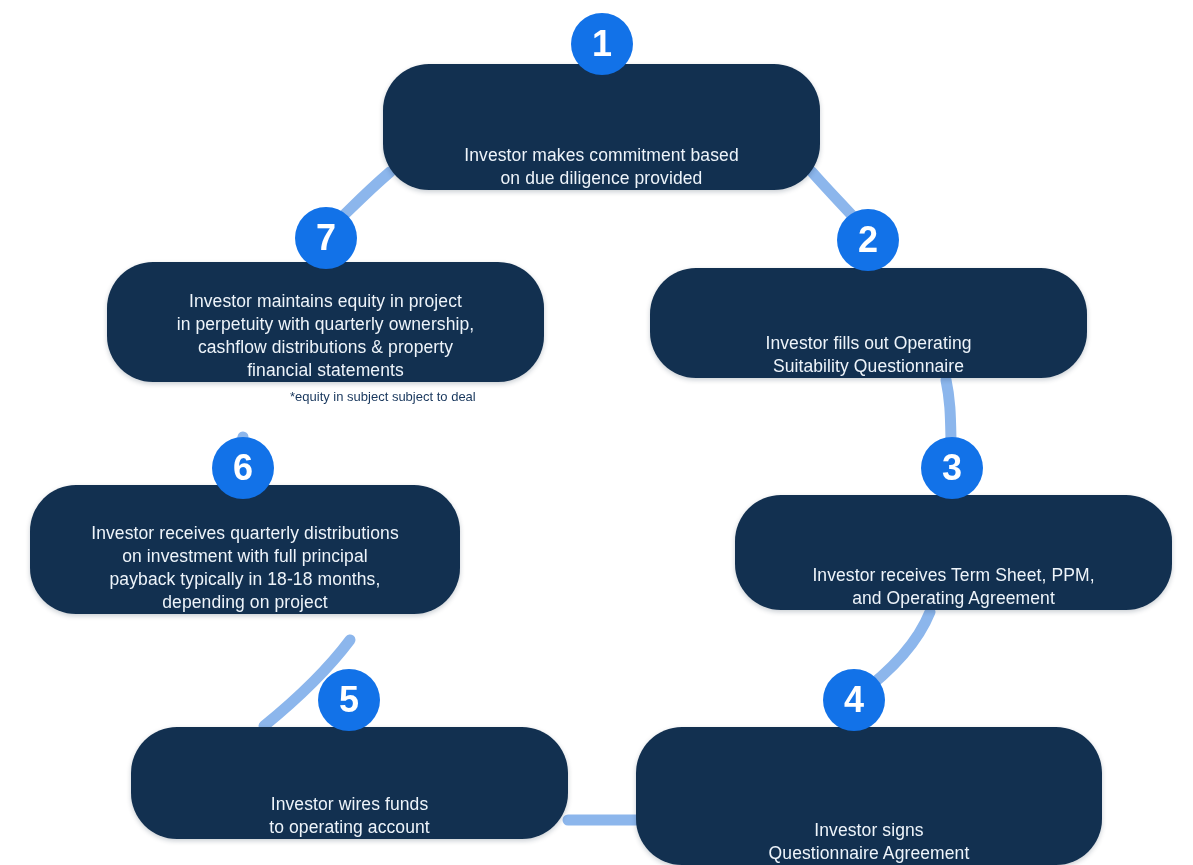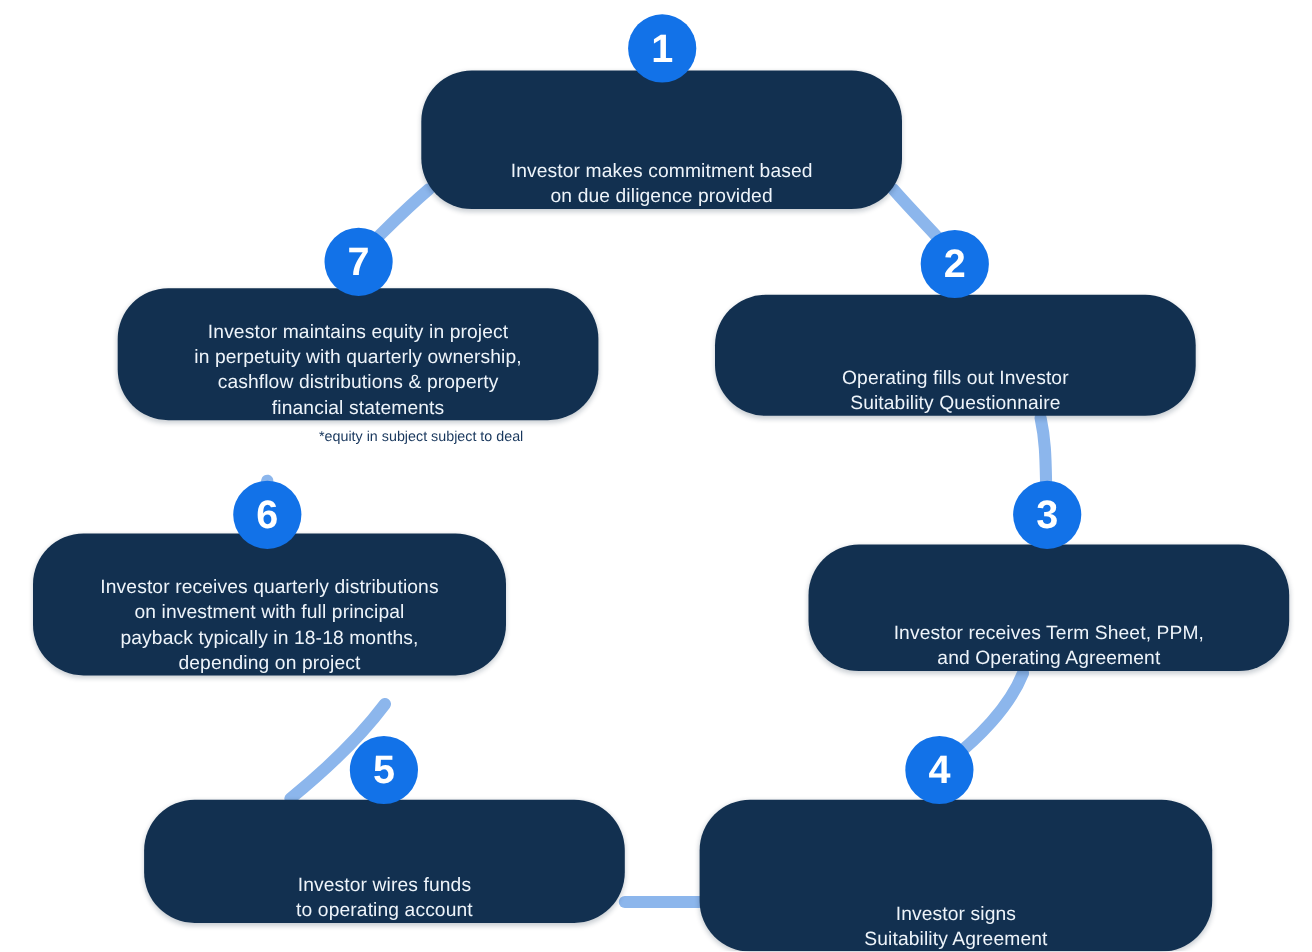--- a/index.html
+++ b/index.html
@@ -112,38 +112,38 @@
 
   <div class="step-box" id="box-1">
     <div class="step-text">Investor makes commitment based
 on due diligence provided</div>
   </div>
   <div class="step-badge" id="badge-1">
     <span>1</span>
   </div>
 
   <div class="step-box" id="box-2">
-    <div class="step-text">Operating fills out Investor
+    <div class="step-text">Investor fills out Operating
 Suitability Questionnaire</div>
   </div>
   <div class="step-badge" id="badge-2">
     <span>2</span>
   </div>
 
   <div class="step-box" id="box-3">
     <div class="step-text">Investor receives Term Sheet, PPM,
 and Operating Agreement</div>
   </div>
   <div class="step-badge" id="badge-3">
     <span>3</span>
   </div>
 
   <div class="step-box" id="box-4">
     <div class="step-text">Investor signs
-Suitability Agreement</div>
+Questionnaire Agreement</div>
   </div>
   <div class="step-badge" id="badge-4">
     <span>4</span>
   </div>
 
   <div class="step-box" id="box-5">
     <div class="step-text">Investor wires funds
 to operating account</div>
   </div>
   <div class="step-badge" id="badge-5">

